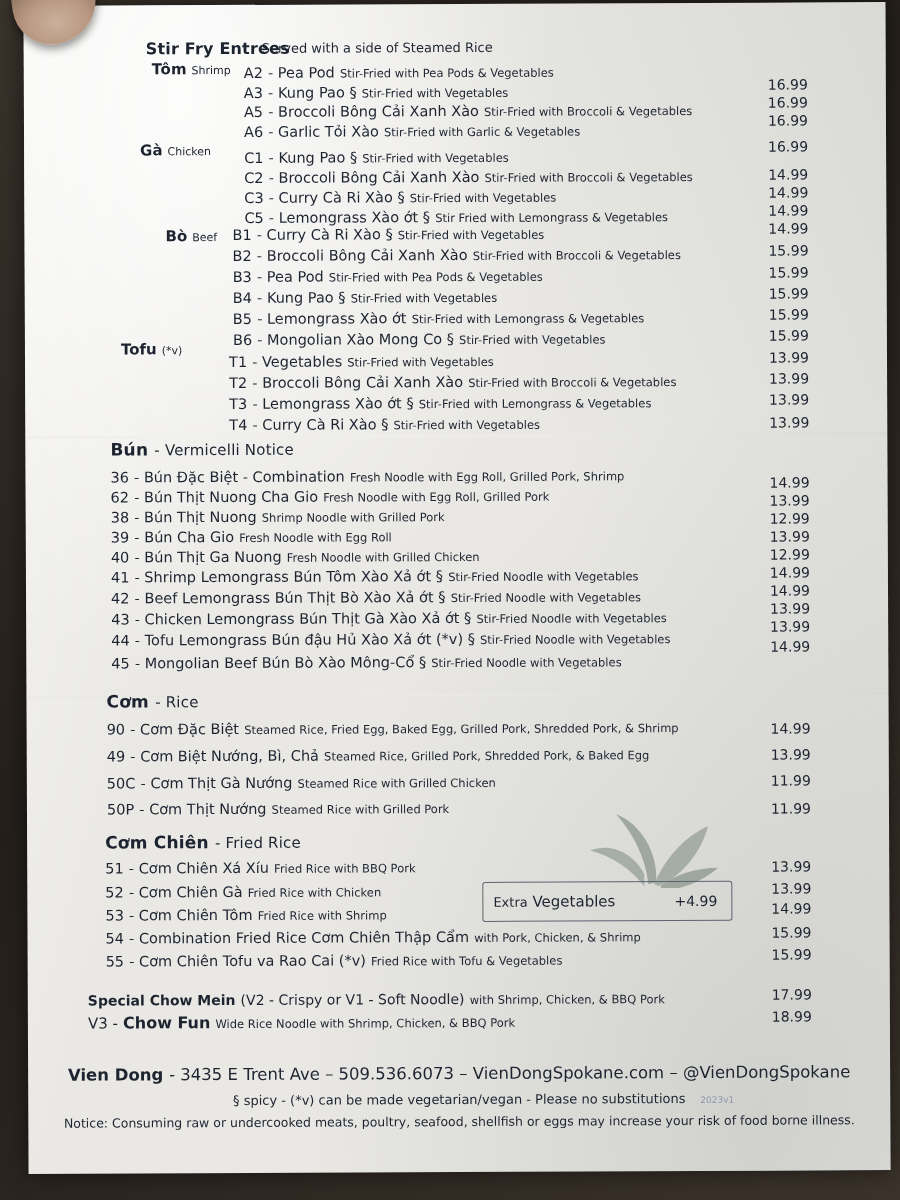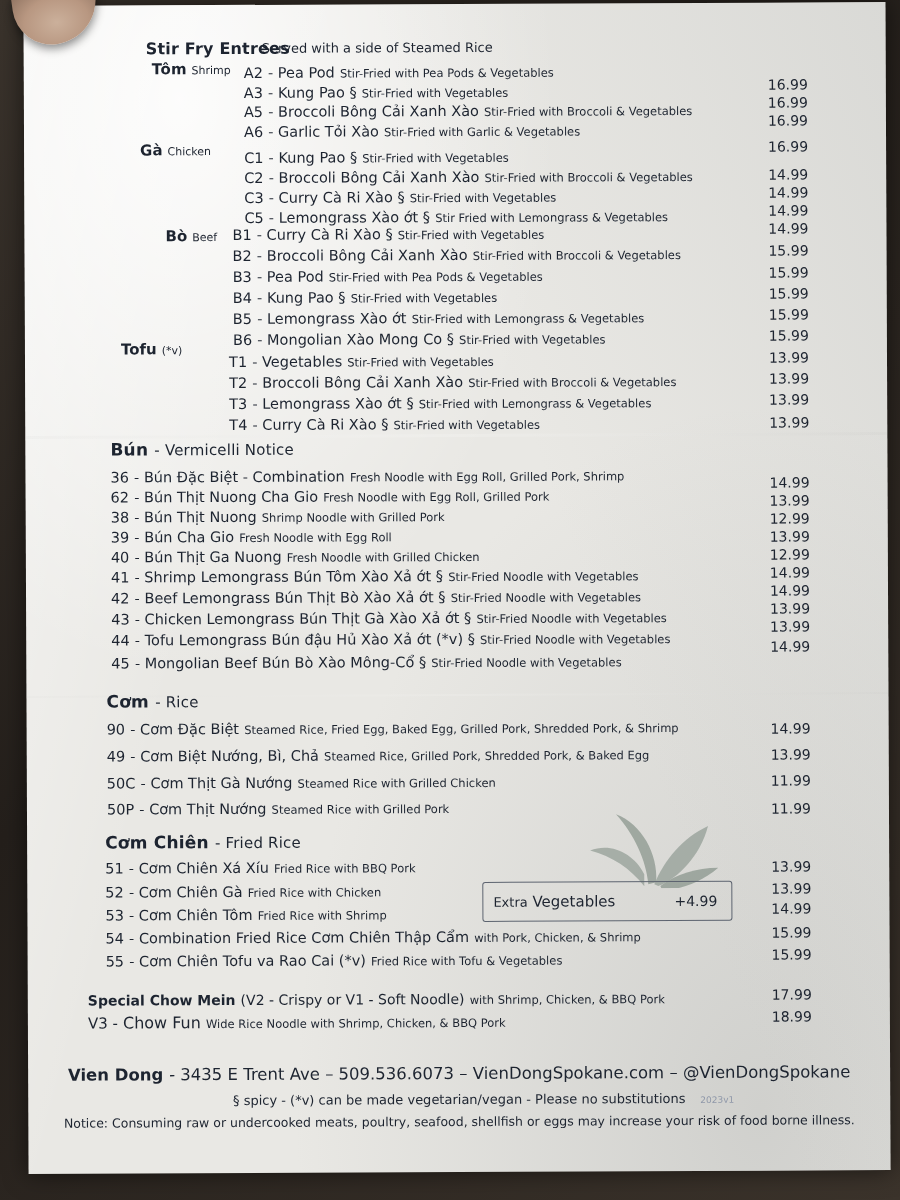--- a/index.html
+++ b/index.html
@@ -411,21 +411,21 @@
 
       <div class="row" style="left:60px;top:985px;">
         <span style="font-size:14px;font-weight:700;">Special Chow Mein</span>
         <span style="font-size:14px;">(V2 - Crispy or V1 - Soft Noodle)</span>
         <span class="desc">with Shrimp, Chicken, &amp; BBQ Pork</span>
       </div>
       <div class="price" style="top:984px;">17.99</div>
 
       <div class="row" style="left:60px;top:1008px;">
         <span style="font-size:15px;">V3 -</span>
-        <span style="font-size:16px;font-weight:400;">Chow Fun</span>
+        <span style="font-size:16px;font-weight:700;">Chow Fun</span>
         <span class="desc">Wide Rice Noodle with Shrimp, Chicken, &amp; BBQ Pork</span>
       </div>
       <div class="price" style="top:1006px;">18.99</div>
 
       <div class="footer shop" style="top:1060px;">
         <span>Vien Dong</span>
         <span class="rest">- 3435 E Trent Ave – 509.536.6073 – VienDongSpokane.com – @VienDongSpokane</span>
       </div>
       <div class="footer legend" style="top:1088px;">§ spicy - (*v) can be made vegetarian/vegan - Please no substitutions</div>
       <div class="stamp" style="left:672px;top:1092px;text-align:right;">2023v1</div>

